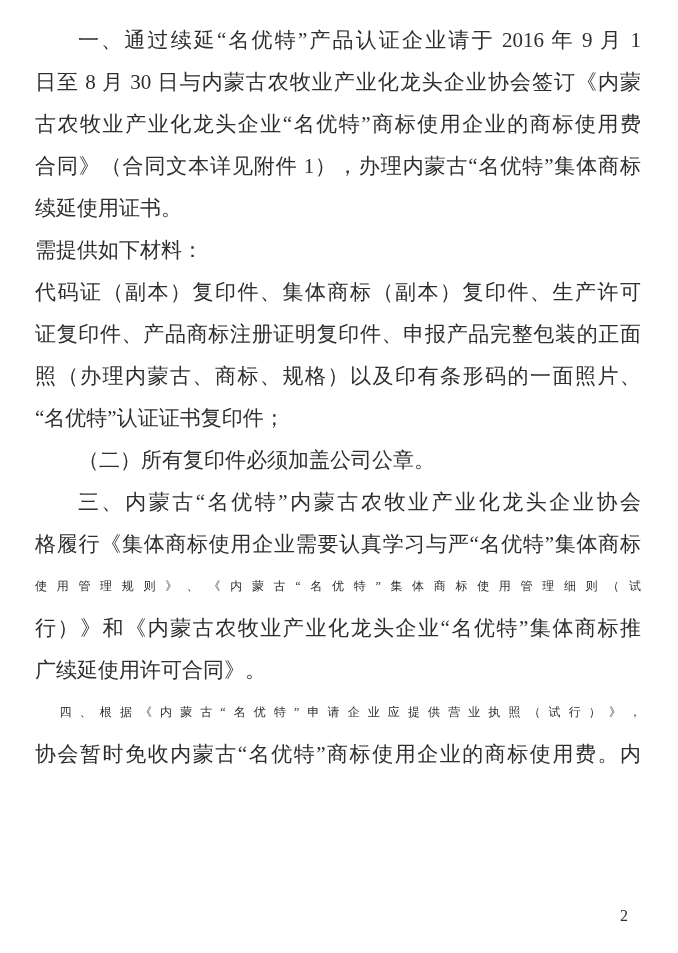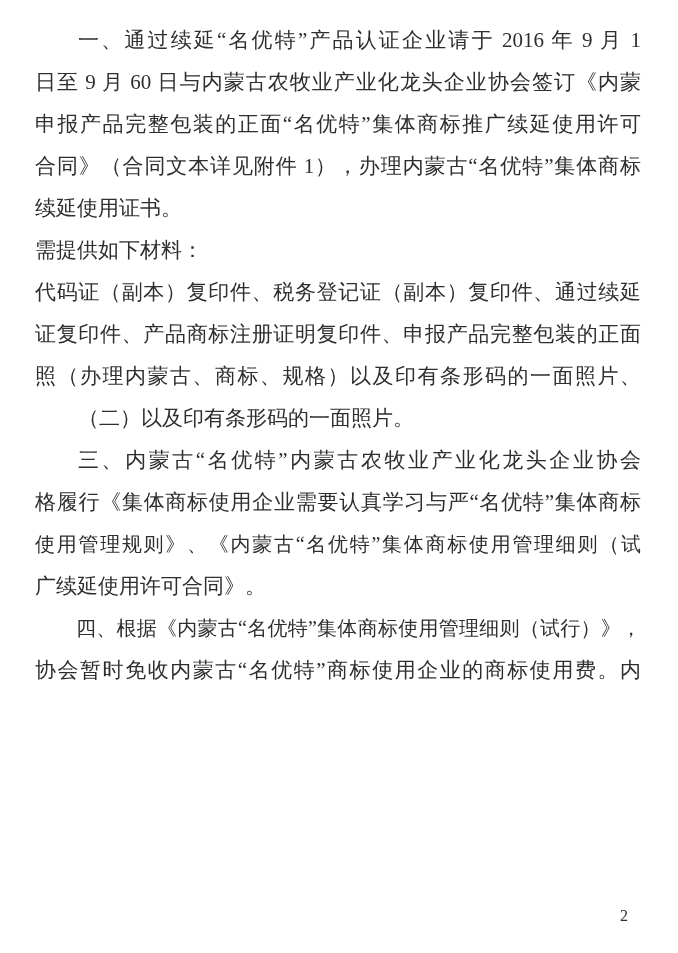--- a/index.html
+++ b/index.html
@@ -28,47 +28,49 @@
     text-justify: inter-character;
     white-space: normal;
   }
   .line.last {
     text-align-last: left;
   }
   .line.indent {
     text-indent: 2.05em;
   }
   .line.tight {
-    font-size: 20px;
+    font-size: 12px;
   }
   .page-number {
     position: absolute;
     top: 906px;
     right: 50px;
     font-size: 16px;
     line-height: 20px;
     color: #2e2e2e;
   }
 </style>
 </head>
 <body>
 
 <div class="page">
   <div class="content">
     <p class="line indent">一、通过续延“名优特”产品认证企业请于 2016 年 9 月 1</p>
-    <p class="line">日至 9 月 60 日与内蒙古农牧业产业化龙头企业协会签订《内蒙</p>
-    <p class="line">申报产品完整包装的正面“名优特”集体商标推广续延使用许可</p>
+    <p class="line">日至 8 月 30 日与内蒙古农牧业产业化龙头企业协会签订《内蒙</p>
+    <p class="line">古农牧业产业化龙头企业“名优特”商标使用企业的商标使用费</p>
     <p class="line">合同》（合同文本详见附件 1），办理内蒙古“名优特”集体商标</p>
     <p class="line last">续延使用证书。</p>
     <p class="line last">需提供如下材料：</p>
-    <p class="line">代码证（副本）复印件、税务登记证（副本）复印件、通过续延</p>
+    <p class="line">代码证（副本）复印件、集体商标（副本）复印件、生产许可</p>
     <p class="line">证复印件、产品商标注册证明复印件、申报产品完整包装的正面</p>
     <p class="line">照（办理内蒙古、商标、规格）以及印有条形码的一面照片、</p>
-    <p class="line indent last">（二）以及印有条形码的一面照片。</p>
+    <p class="line last">“名优特”认证证书复印件；</p>
+    <p class="line indent last">（二）所有复印件必须加盖公司公章。</p>
     <p class="line indent">三、内蒙古“名优特”内蒙古农牧业产业化龙头企业协会</p>
     <p class="line">格履行《集体商标使用企业需要认真学习与严“名优特”集体商标</p>
     <p class="line tight">使用管理规则》、《内蒙古“名优特”集体商标使用管理细则（试</p>
+    <p class="line">行）》和《内蒙古农牧业产业化龙头企业“名优特”集体商标推</p>
     <p class="line last">广续延使用许可合同》。</p>
-    <p class="line indent tight">四、根据《内蒙古“名优特”集体商标使用管理细则（试行）》，</p>
+    <p class="line indent tight">四、根据《内蒙古“名优特”申请企业应提供营业执照（试行）》，</p>
     <p class="line">协会暂时免收内蒙古“名优特”商标使用企业的商标使用费。内</p>
   </div>
   <div class="page-number">2</div>
 </div>
 
 </body></html>

